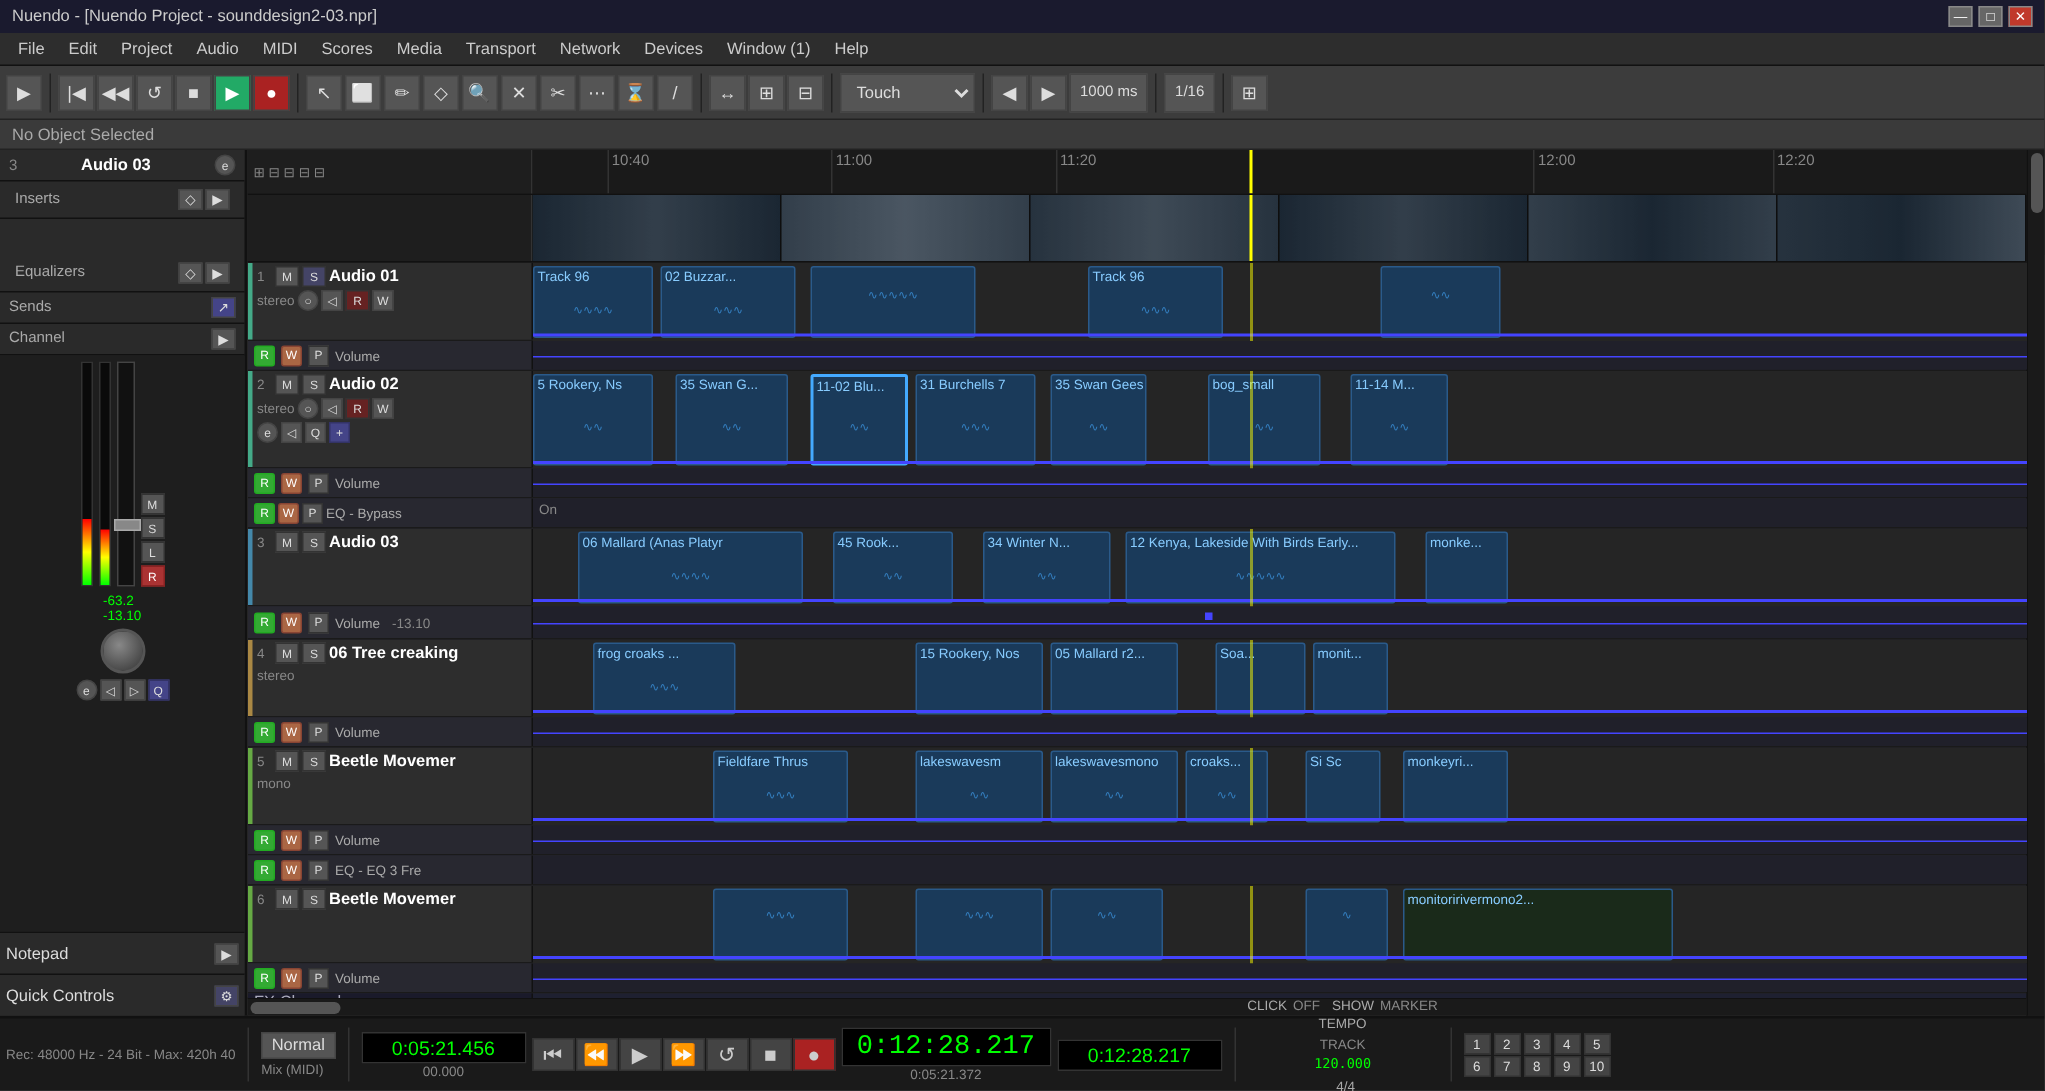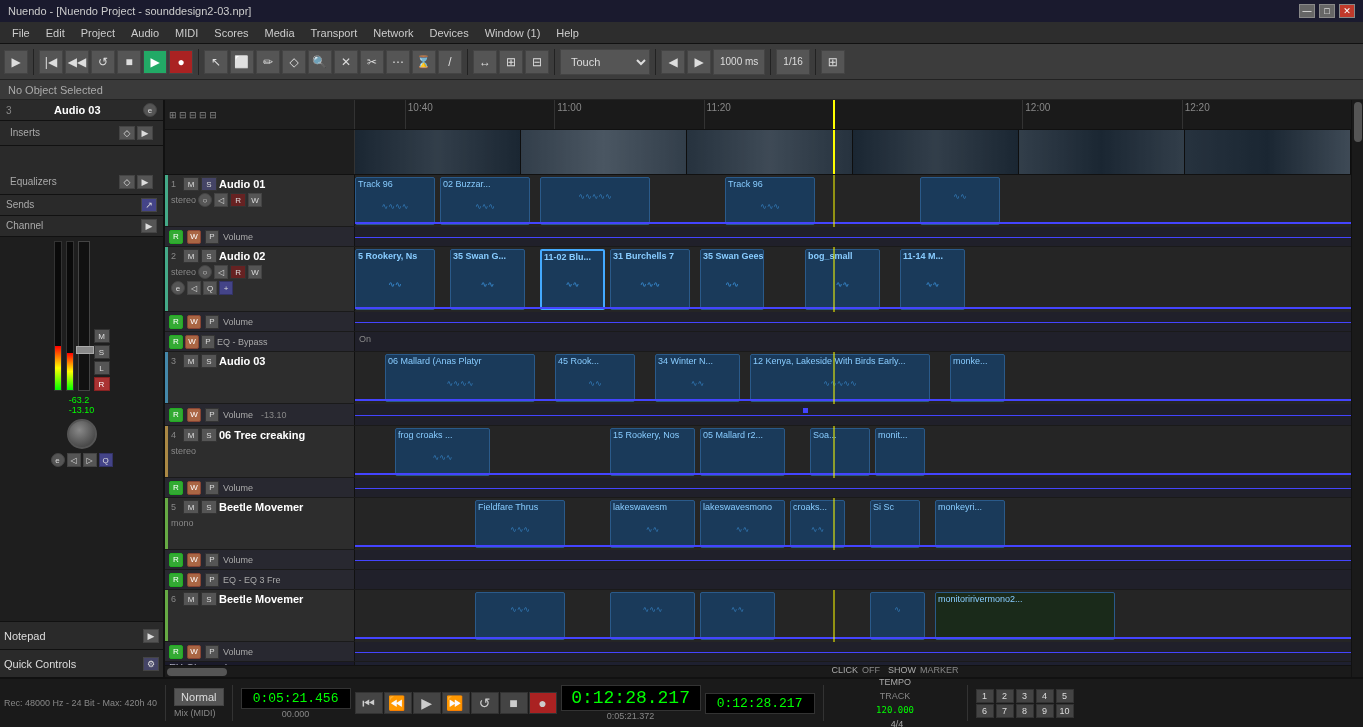--- a/index.html
+++ b/index.html
@@ -80,21 +80,21 @@
 
     
     .fx-header-row { display: flex; height: 22px; background: #1e2030; border-bottom: 1px solid #111; align-items: center; }
     .fx-header-left { width: 190px; background: #1a1a2a; border-right: 1px solid #111; padding: 0 4px; display: flex; align-items: center; }
     .fx-label { color: #aab; font-size: 11px; }
 
     
     #bottom-bar { height: 50px; background: #1a1a1a; border-top: 2px solid #111; display: flex; align-items: center; gap: 4px; padding: 0 4px; }
     .time-display { background: #000; color: #0f0; font-family: 'Courier New', monospace; font-size: 18px; padding: 2px 8px; border: 1px solid #333; min-width: 140px; text-align: center; }
     .time-sub { color: #888; font-size: 9px; text-align: center; }
-    .mode-display { background: #000; color: #0f0; font-family: Liberation Mono, monospace; font-size: 14px; padding: 2px 6px; border: 1px solid #333; }
+    .mode-display { background: #000; color: #0f0; font-family: Liberation Sans, sans-serif; font-size: 14px; padding: 2px 6px; border: 1px solid #333; }
     
     .trans-btn { width: 28px; height: 22px; background: #444; border: 1px solid #333; color: #ccc; display: flex; align-items: center; justify-content: center; cursor: pointer; font-size: 14px; }
     .trans-btn.rec-active { background: #a22; }
 
     .scrollbar-v { width: 12px; background: #1a1a1a; border-left: 1px solid #111; }
     .scrollbar-h { height: 12px; background: #1a1a1a; border-top: 1px solid #111; }
 
     
     .normal-badge { background: #555; border: 1px solid #444; padding: 2px 6px; color: #ddd; font-size: 11px; }
     
@@ -379,21 +379,21 @@
             <div class="track-btn rec">R</div>
             <div style="width:14px;height:14px;background:#555;border:1px solid #444;font-size:8px;color:#ddd;display:flex;align-items:center;justify-content:center;cursor:pointer;">W</div>
           </div>
           <div style="display:flex; gap:2px; padding-left:4px; margin-top:2px;">
             <div class="btn-e">e</div>
             <div style="width:14px;height:14px;background:#555;border:1px solid #444;font-size:8px;color:#ddd;display:flex;align-items:center;justify-content:center;cursor:pointer;">◁</div>
             <div style="width:14px;height:14px;background:#555;border:1px solid #444;font-size:8px;color:#ddd;display:flex;align-items:center;justify-content:center;cursor:pointer;">Q</div>
             <div style="width:14px;height:14px;background:#448;border:1px solid #336;font-size:8px;color:#ddd;display:flex;align-items:center;justify-content:center;cursor:pointer;">+</div>
           </div>
         </div>
-        <div class="track-content" style="min-height:65px;font-weight:bold;">
+        <div class="track-content" style="min-height:65px;">
           <div class="audio-clip" style="left:0;width:80px;">
             <div class="audio-clip-label">5 Rookery, Ns</div>
             <div class="audio-waveform" style="font-size:8px;color:#4af;">∿∿</div>
           </div>
           <div class="audio-clip" style="left:95px;width:75px;">
             <div class="audio-clip-label">35 Swan G...</div>
             <div class="audio-waveform" style="font-size:8px;color:#4af;">∿∿</div>
           </div>
           <div class="audio-clip" style="left:185px;width:65px;border:2px solid #4af;">
             <div class="audio-clip-label">11-02 Blu...</div>

